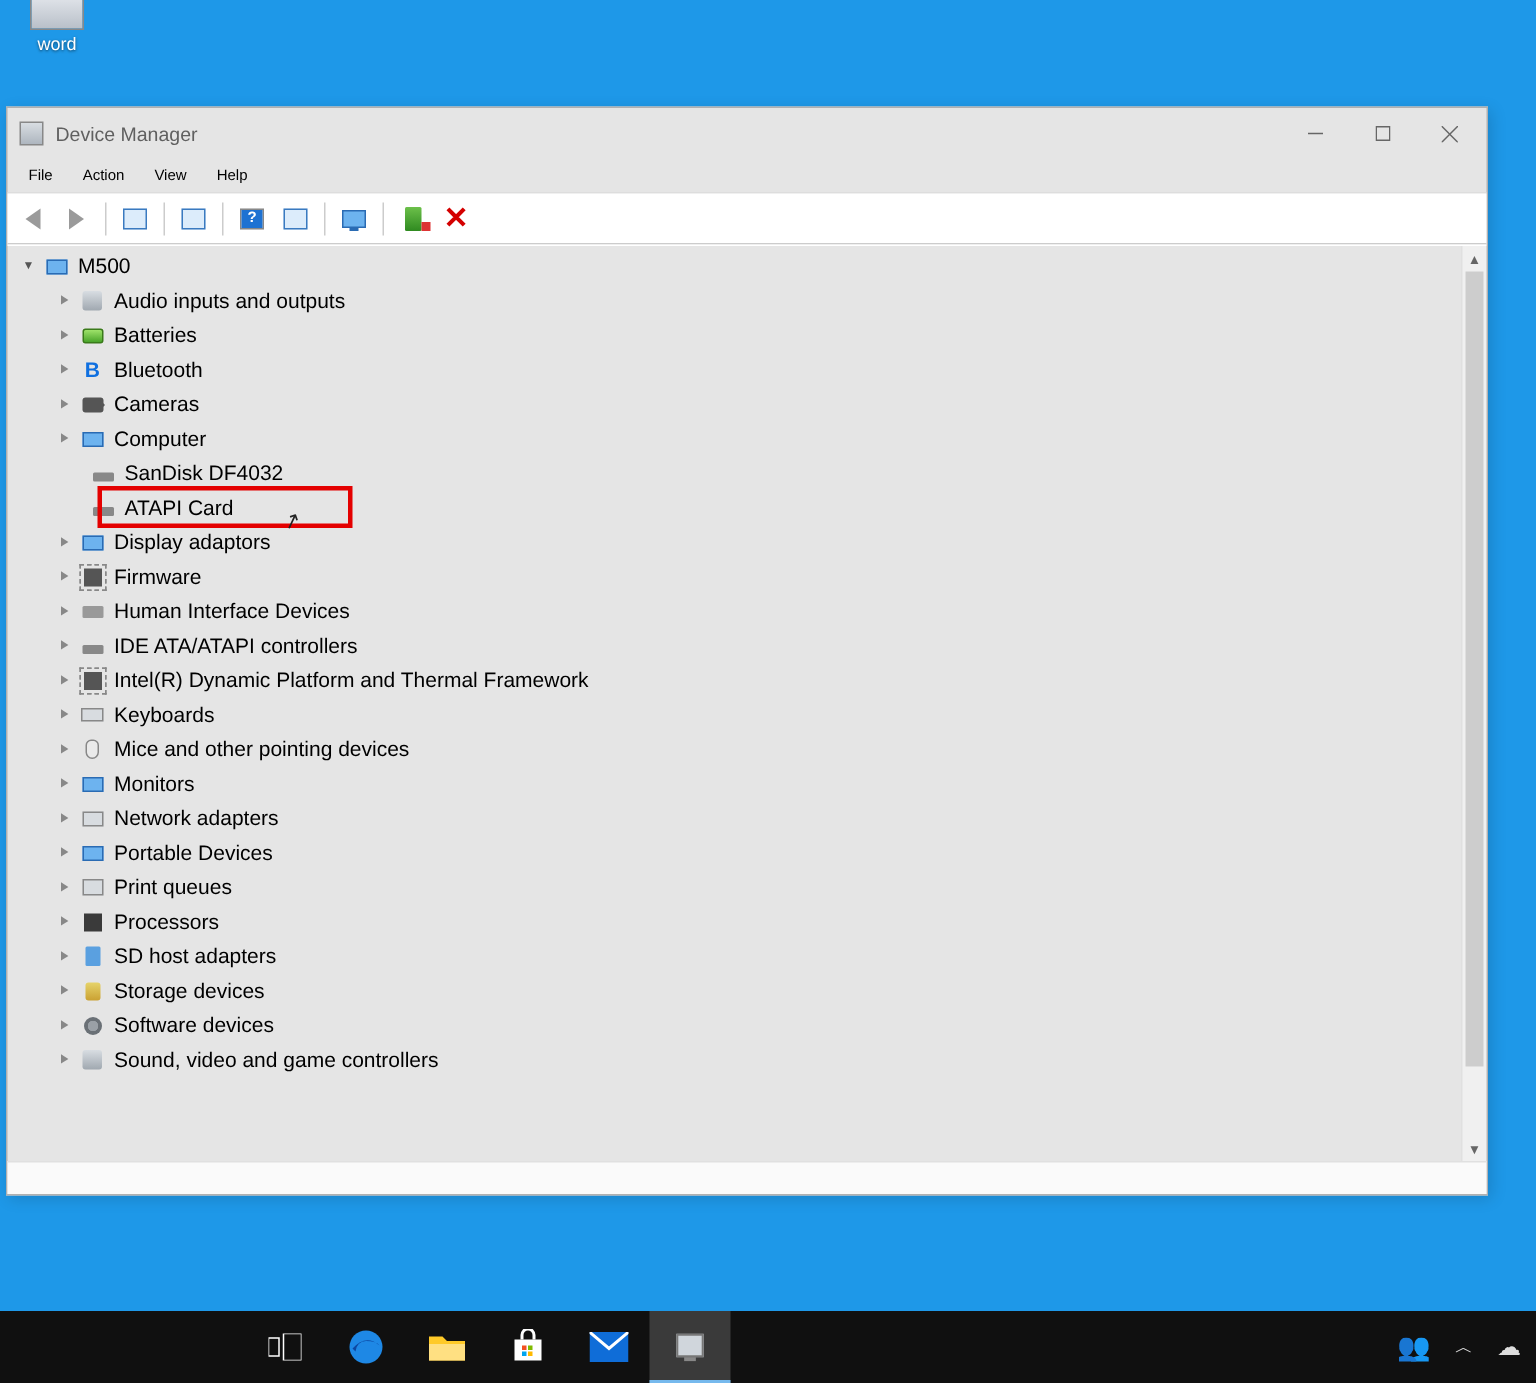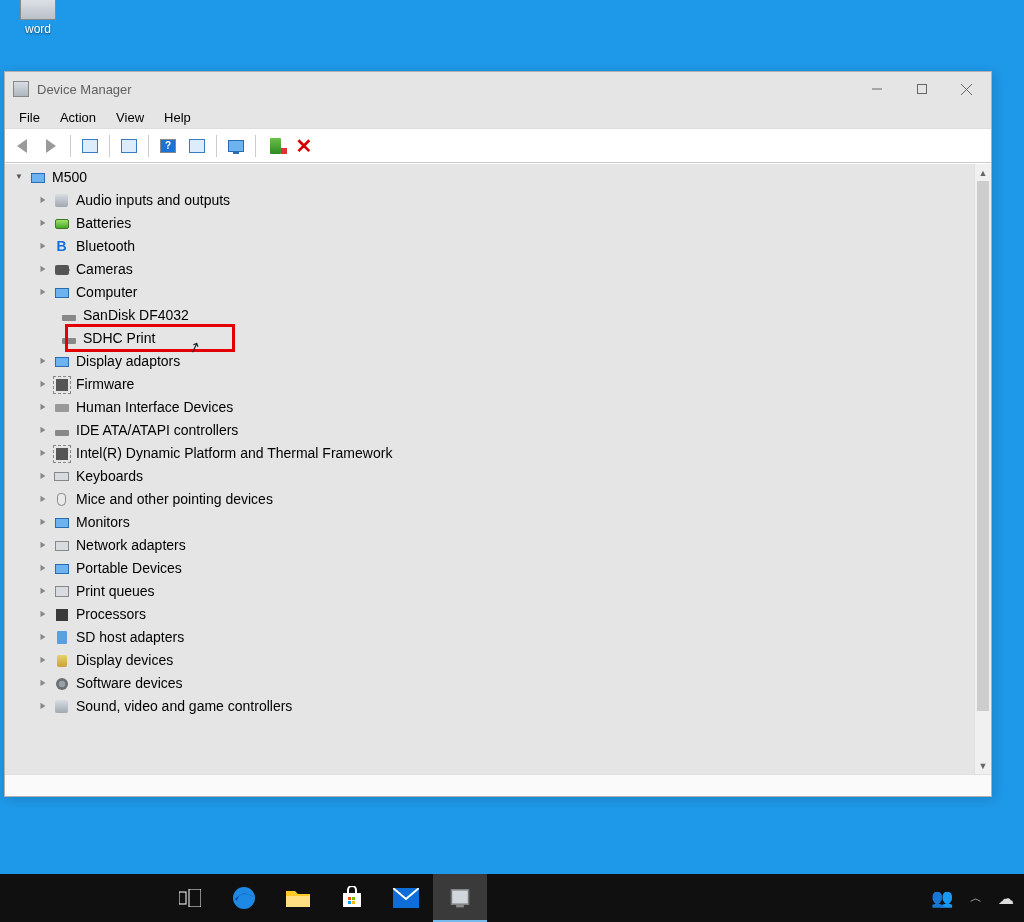--- a/index.html
+++ b/index.html
@@ -13,21 +13,21 @@
 
 
 .window { position: absolute; top: 71px; left: 4px; width: 988px; height: 726px; background: #e5e5e5; border: 1px solid #b0b0b0; box-shadow: 2px 2px 10px rgba(0,0,0,.15); display: flex; flex-direction: column; }
 .titlebar { height: 34px; display: flex; align-items: center; padding: 0 2px 0 8px; color: #606060; }
 .titlebar .tb-icon { width: 16px; height: 16px; margin-right: 8px; background: linear-gradient(#d8dde2,#aeb6bf); border: 1px solid #888; position: relative; }
 .titlebar .title { flex: 1; font-size: 13px; }
 .win-controls { display: flex; }
 .win-btn { width: 45px; height: 30px; display: flex; align-items: center; justify-content: center; color: #666; font-family: Arial; }
 
 
-.menubar { height: 23px; display: flex; align-items: center; padding: 0 4px; font-size: 13px; border-bottom: 1px solid #ddd; }
+.menubar { height: 23px; display: flex; align-items: center; padding: 0 4px; font-size: 10px; border-bottom: 1px solid #ddd; }
 .menu-item { padding: 2px 10px; cursor: default; }
 
 
 .toolbar { height: 34px; border-bottom: 1px solid #ccc; display: flex; align-items: center; padding: 0 4px; gap: 3px; background: #fff; }
 .tbtn { width: 26px; height: 26px; display: flex; align-items: center; justify-content: center; border: 1px solid transparent; cursor: default; }
 .tsep { width: 1px; height: 22px; background: #ccc; margin: 0 3px; }
 
 
 .tree-wrap { flex: 1; display: flex; border-top: 1px solid #fff; overflow: hidden; }
 .tree { flex: 1; overflow: hidden; padding: 2px 6px 0 2px; color: #000; font-size: 14px; line-height: 1.55; }
@@ -223,21 +223,21 @@
           <span class="nicon">
             <span class="ic ic-disk"></span>
           </span>
           <span class="nlabel">SanDisk DF4032</span>
         </div>
         <div class="node depth2">
           <span class="expander "></span>
           <span class="nicon">
             <span class="ic ic-disk"></span>
           </span>
-          <span class="nlabel">SDHC Print</span>
+          <span class="nlabel">ATAPI Card</span>
         </div>
         <div class="node depth1">
           <span class="expander exp"></span>
           <span class="nicon">
             <span class="ic ic-mon"></span>
           </span>
           <span class="nlabel">Display adaptors</span>
         </div>
         <div class="node depth1">
           <span class="expander exp"></span>
@@ -321,21 +321,21 @@
           <span class="nicon">
             <span class="ic ic-sd"></span>
           </span>
           <span class="nlabel">SD host adapters</span>
         </div>
         <div class="node depth1">
           <span class="expander exp"></span>
           <span class="nicon">
             <span class="ic ic-lock"></span>
           </span>
-          <span class="nlabel">Display devices</span>
+          <span class="nlabel">Storage devices</span>
         </div>
         <div class="node depth1">
           <span class="expander exp"></span>
           <span class="nicon">
             <span class="ic ic-gear"></span>
           </span>
           <span class="nlabel">Software devices</span>
         </div>
         <div class="node depth1">
           <span class="expander exp"></span>

